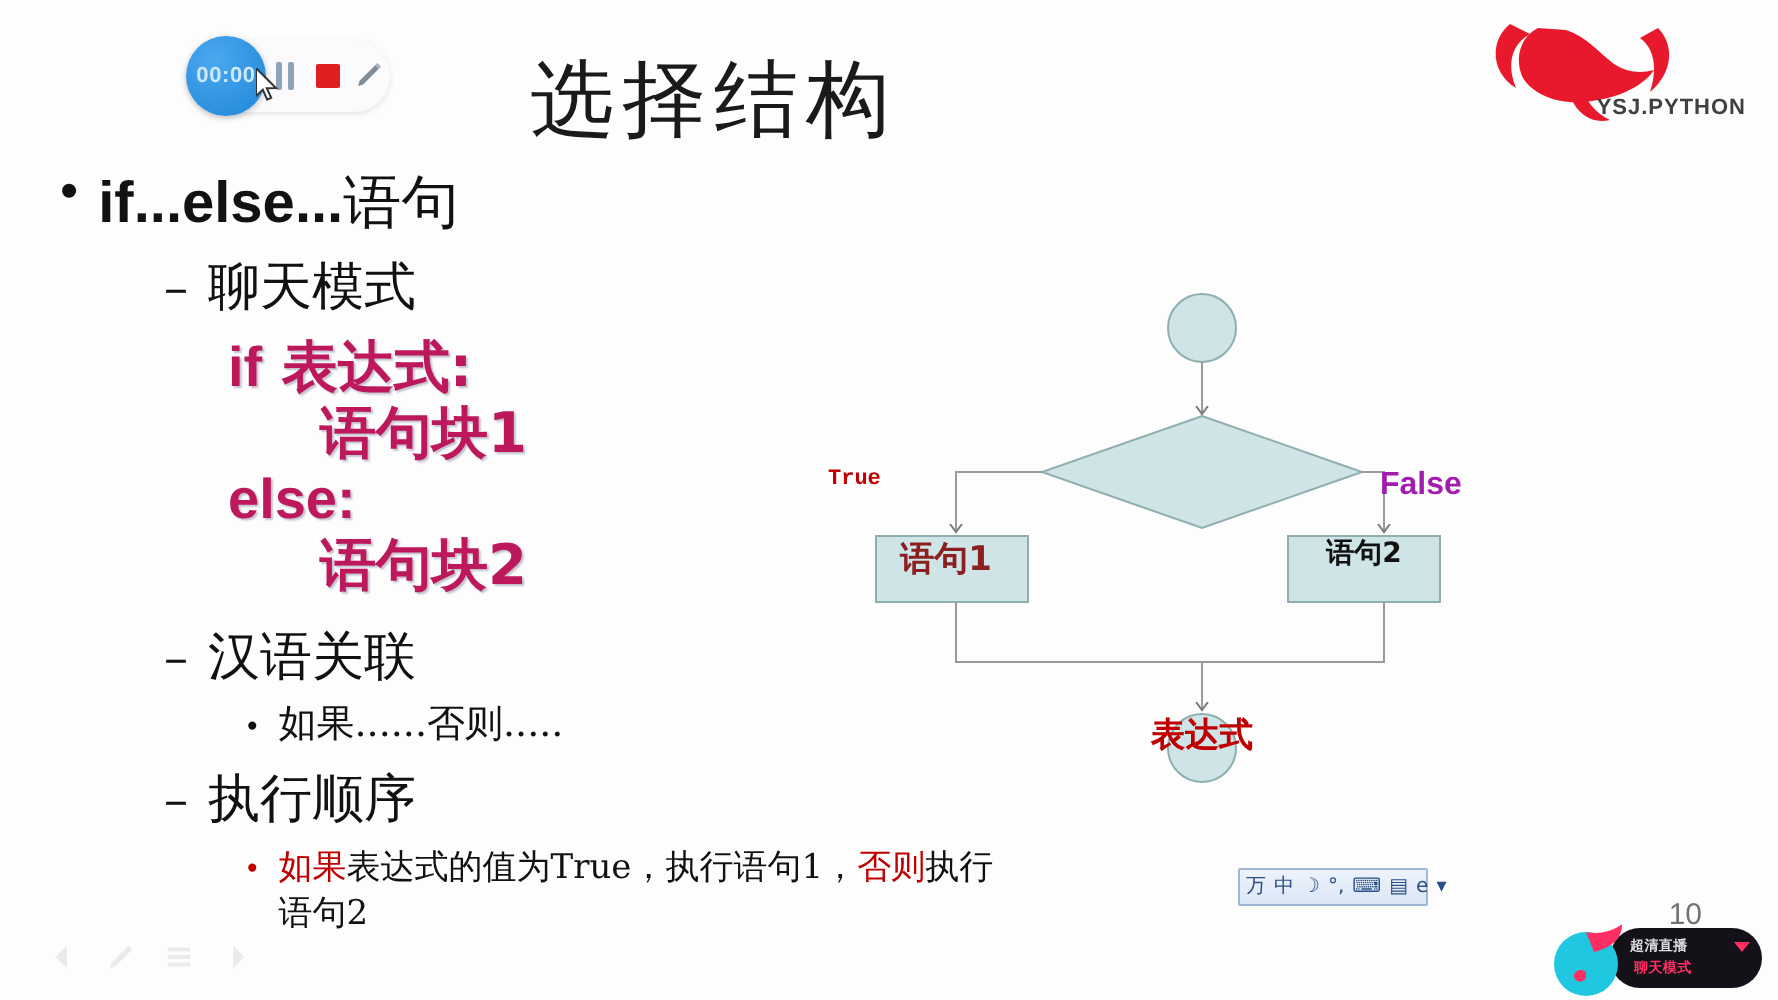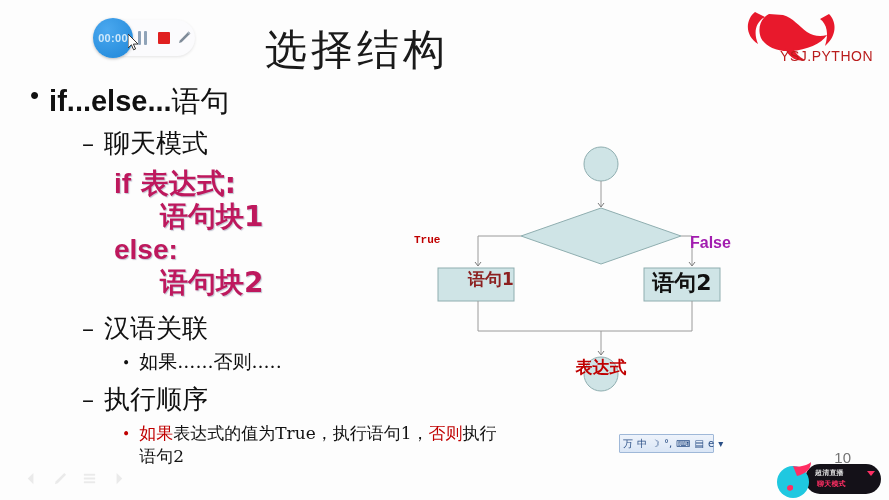--- a/index.html
+++ b/index.html
@@ -51,21 +51,21 @@
   #title{
     position:absolute;left:0;top:22px;width:714px;text-align:center;
     font-family:"DejaVu Serif","Liberation Serif",serif;
     font-size:42px;color:#1a1a1a;letter-spacing:4px;
   }
 
   
   #logo{position:absolute;right:14px;top:4px;width:150px;height:72px;}
   #logo-text{
     position:absolute;right:16px;top:48px;
-    color:#b91c1c;font-size:14px;font-weight:normal;letter-spacing:.5px;
+    color:#404040;font-size:11px;font-weight:bold;letter-spacing:.5px;
   }
 
   
   #content{position:absolute;left:30px;top:82px;width:480px;}
   .row{display:flex;align-items:flex-start;}
   .bullet-dot{
     font-size:26px;line-height:1;margin-right:10px;color:#111;
   }
   .l1{
     font-size:29px;font-weight:bold;color:#111;
@@ -103,22 +103,22 @@
   
   #flow{position:absolute;left:396px;top:142px;width:400px;height:250px;}
   #flow svg{display:block;}
   .fc-label{
     position:absolute;font-weight:bold;
     font-family:"DejaVu Sans",sans-serif;
   }
   #lbl-expr{left:160px;top:214px;width:90px;text-align:center;font-size:17px;color:#c00000;}
   #lbl-true{left:18px;top:92px;font-size:11px;color:#c00000;font-family:Liberation Mono, monospace;}
   #lbl-false{left:294px;top:92px;font-size:16px;color:#a21caf;font-family:"Liberation Sans",sans-serif;}
-  #lbl-s1{left:42px;top:126px;width:70px;text-align:center;font-size:17px;color:#8c2020;padding-left:18px;}
-  #lbl-s2{left:248px;top:126px;width:76px;text-align:center;font-size:22px;color:#111;}
+  #lbl-s1{left:42px;top:126px;width:70px;text-align:center;font-size:17px;color:#8c2020;}
+  #lbl-s2{left:248px;top:126px;width:76px;text-align:center;font-size:14px;color:#111;}
 
   
   #ime{
     position:absolute;left:619px;top:434px;
     width:95px;height:19px;
     background:linear-gradient(#eef3fb,#dae6f6);
     border:1px solid #9fb8d8;
     display:flex;align-items:center;
     padding:0 3px;box-sizing:border-box;
     border-radius:1px;

